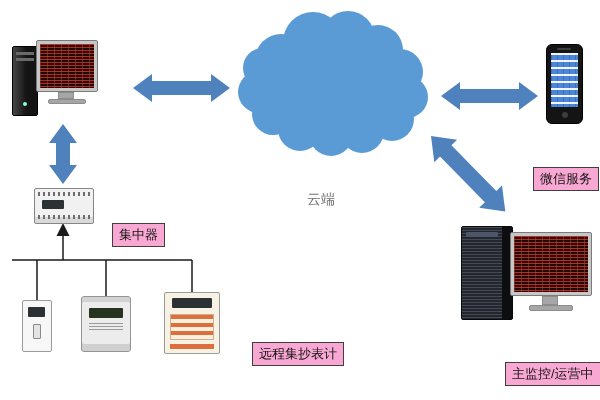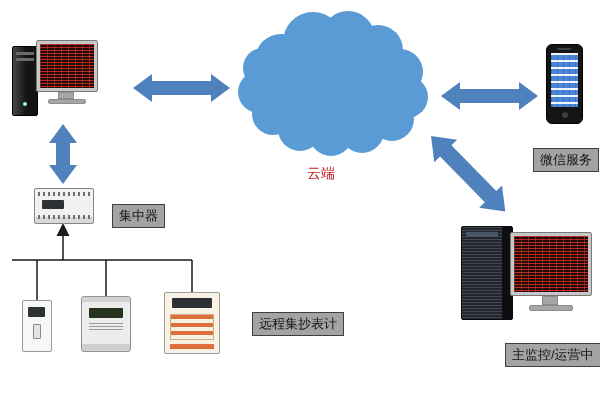--- a/index.html
+++ b/index.html
@@ -5,23 +5,23 @@
   html,body{margin:0;padding:0;}
   body{
     width:600px;height:400px;position:relative;overflow:hidden;
     background:#ffffff;
     font-family:"Liberation Sans","DejaVu Sans",sans-serif;
   }
   .layer{position:absolute;left:0;top:0;width:0;height:0;}
   .p{position:absolute;box-sizing:border-box;}
 
   
-  .label-box{position:absolute;border:1px solid #3f3f3f;background:#a3a3a3;
-    padding:3px 6px;font-size:13px;line-height:1.25;color:#141414;white-space:nowrap;}
-  .label-plain{position:absolute;font-size:14px;color:#b91c1c;white-space:nowrap;}
+  .label-box{position:absolute;border:1px solid #3f3f3f;background:#f9a8d4;
+    padding:3px 6px;font-size:13px;line-height:1.25;color:#141414;white-space:nowrap;margin-top:19px;}
+  .label-plain{position:absolute;font-size:14px;color:#737373;white-space:nowrap;margin-top:26px;}
 
   
   .tower1{background:linear-gradient(90deg,#474747,#141414 55%);border:1px solid #000;border-radius:2px;}
   .bay{background:#6a6a6a;}
   .monitor-frame{background:#c7c7c7;border:1px solid #7a7a7a;border-radius:2px;padding:3px;}
   .screen-data{width:100%;height:100%;
     background-color:#230808;
     background-image:
       repeating-linear-gradient(to bottom, rgba(228,48,38,0.8) 0 1px, rgba(0,0,0,0) 1px 3px),
       repeating-linear-gradient(to right, rgba(255,215,120,0.22) 0 1px, rgba(0,0,0,0) 1px 7px);}
@@ -142,15 +142,15 @@
   <div class="p bar2" style="left:466px;top:232px;width:32px;height:5px;z-index:1"></div>
   <div class="p monitor-frame" style="left:510px;top:232px;width:82px;height:64px;z-index:2">
     <div class="screen-data"></div>
   </div>
   <div class="p stand" style="left:542px;top:296px;width:16px;height:9px;z-index:2"></div>
   <div class="p stand" style="left:529px;top:305px;width:44px;height:6px;border-radius:2px;z-index:2"></div>
 </div>
 
 <div class="label-plain" style="left:307px;top:165px">云端</div>
 <div class="label-box" style="left:112px;top:204px">集中器</div>
-<div class="label-box" style="left:252px;top:312px">远程集抄表计</div>
+<div class="label-box" style="left:252px;top:323px">远程集抄表计</div>
 <div class="label-box" style="left:533px;top:148px">微信服务</div>
 <div class="label-box" style="left:505px;top:343px">主监控/运营中</div>
 
 </body></html>

